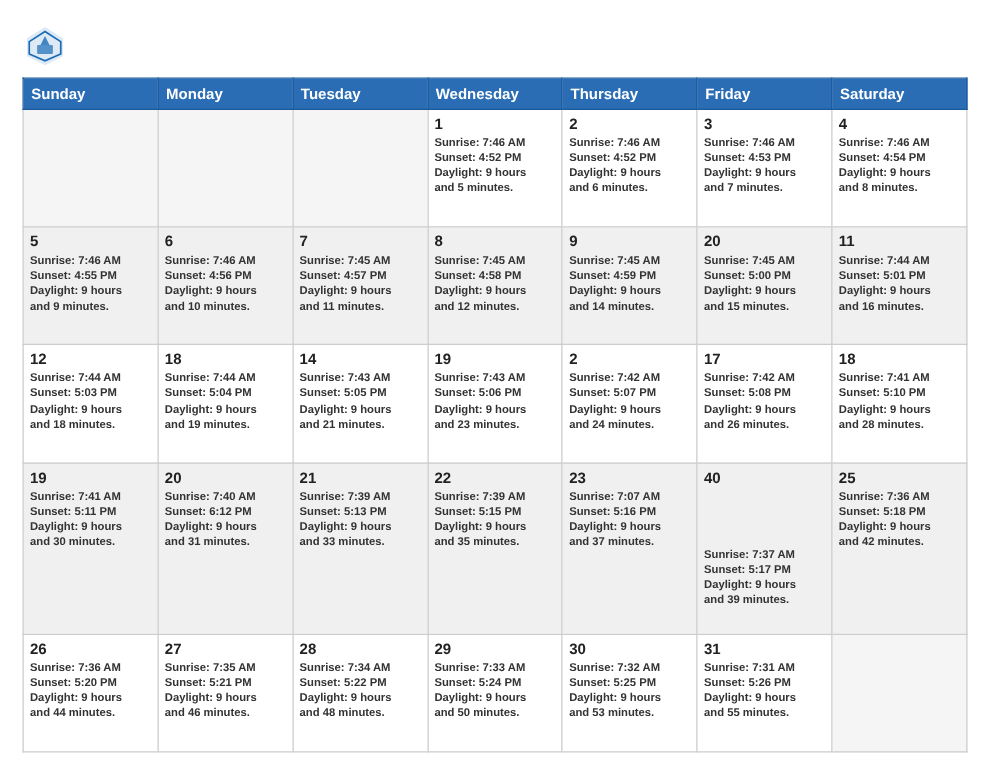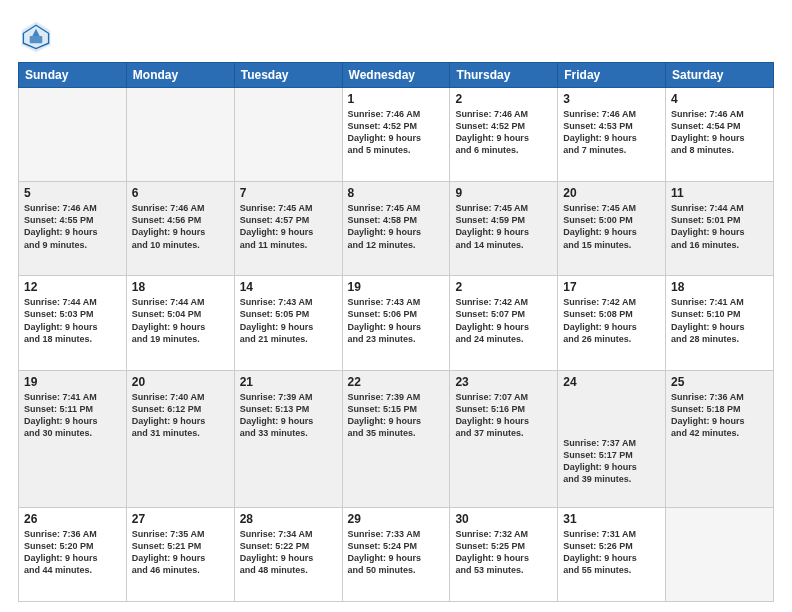--- a/index.html
+++ b/index.html
@@ -310,21 +310,21 @@
 and 35 minutes.</div>
           </td>
           <td class="shaded">
             <span class="day-num">23</span>
             <div class="day-info" style="white-space: pre-line;">Sunrise: 7:07 AM
 Sunset: 5:16 PM
 Daylight: 9 hours
 and 37 minutes.</div>
           </td>
           <td class="shaded">
-            <span class="day-num">24</span>
+            <span class="day-num">40</span>
             <div class="day-info" style="white-space: pre-line; margin-top: 48px;">Sunrise: 7:37 AM
 Sunset: 5:17 PM
 Daylight: 9 hours
 and 39 minutes.</div>
           </td>
           <td class="shaded">
             <span class="day-num">25</span>
             <div class="day-info" style="white-space: pre-line;">Sunrise: 7:36 AM
 Sunset: 5:18 PM
 Daylight: 9 hours

